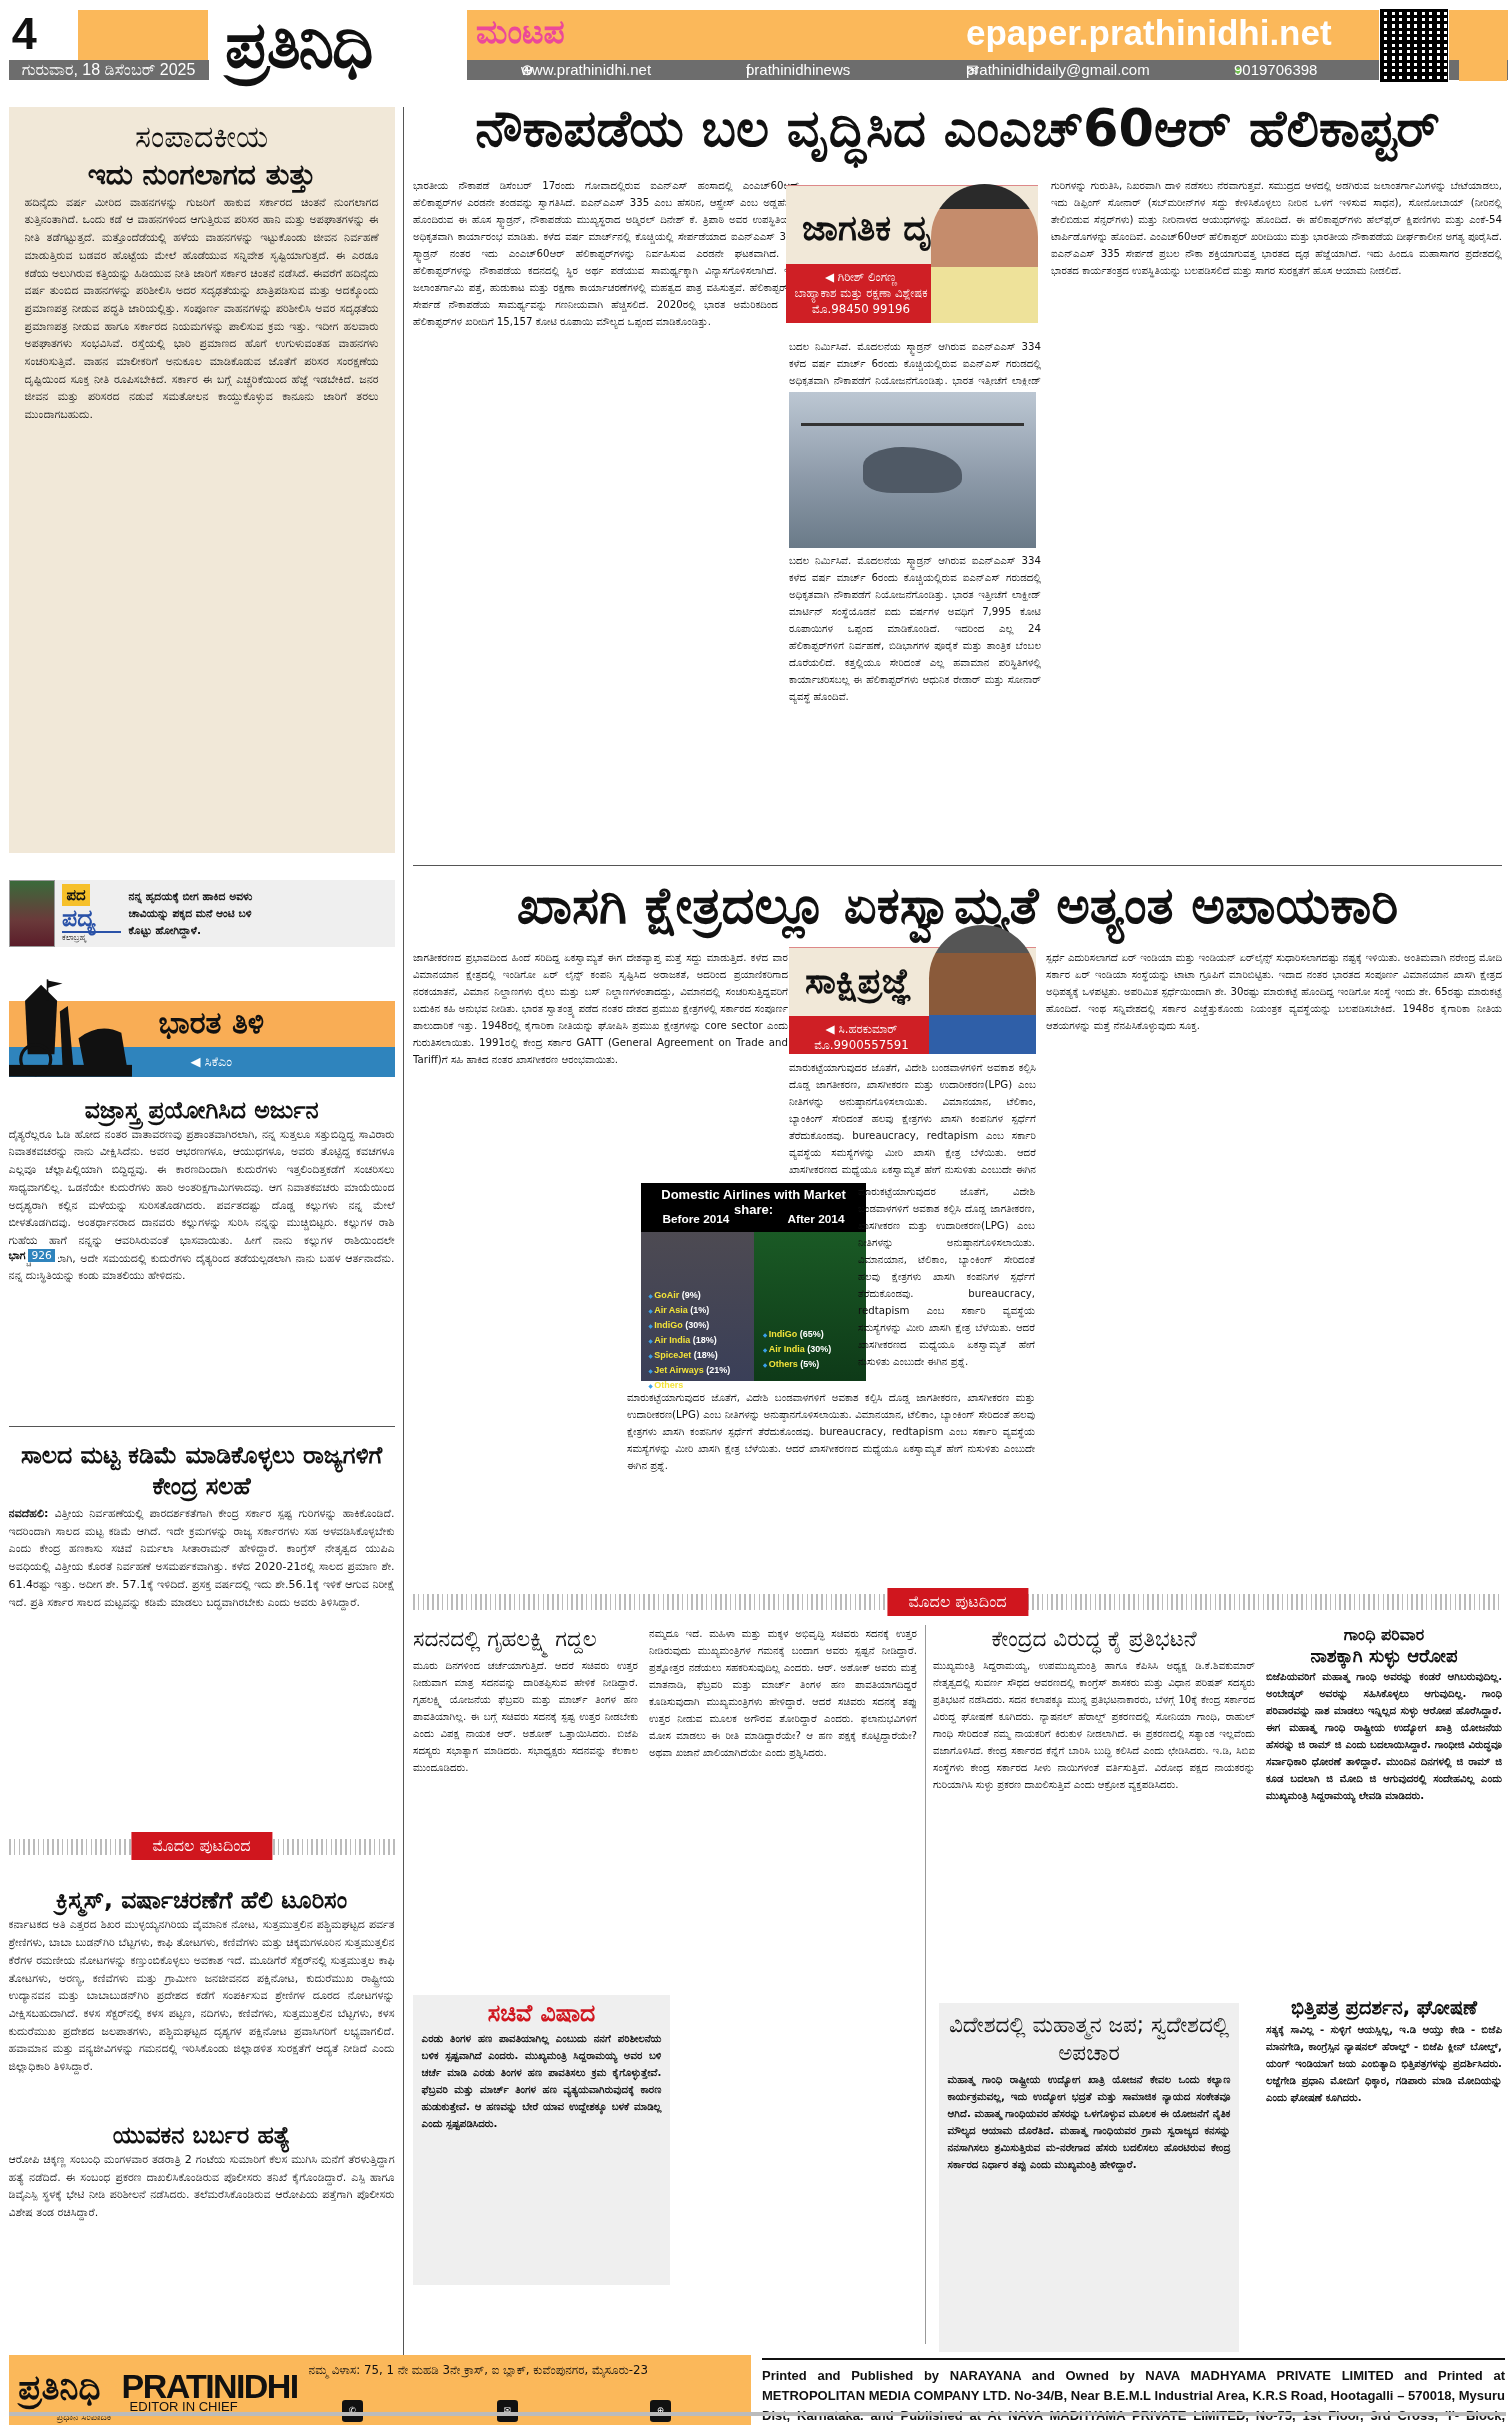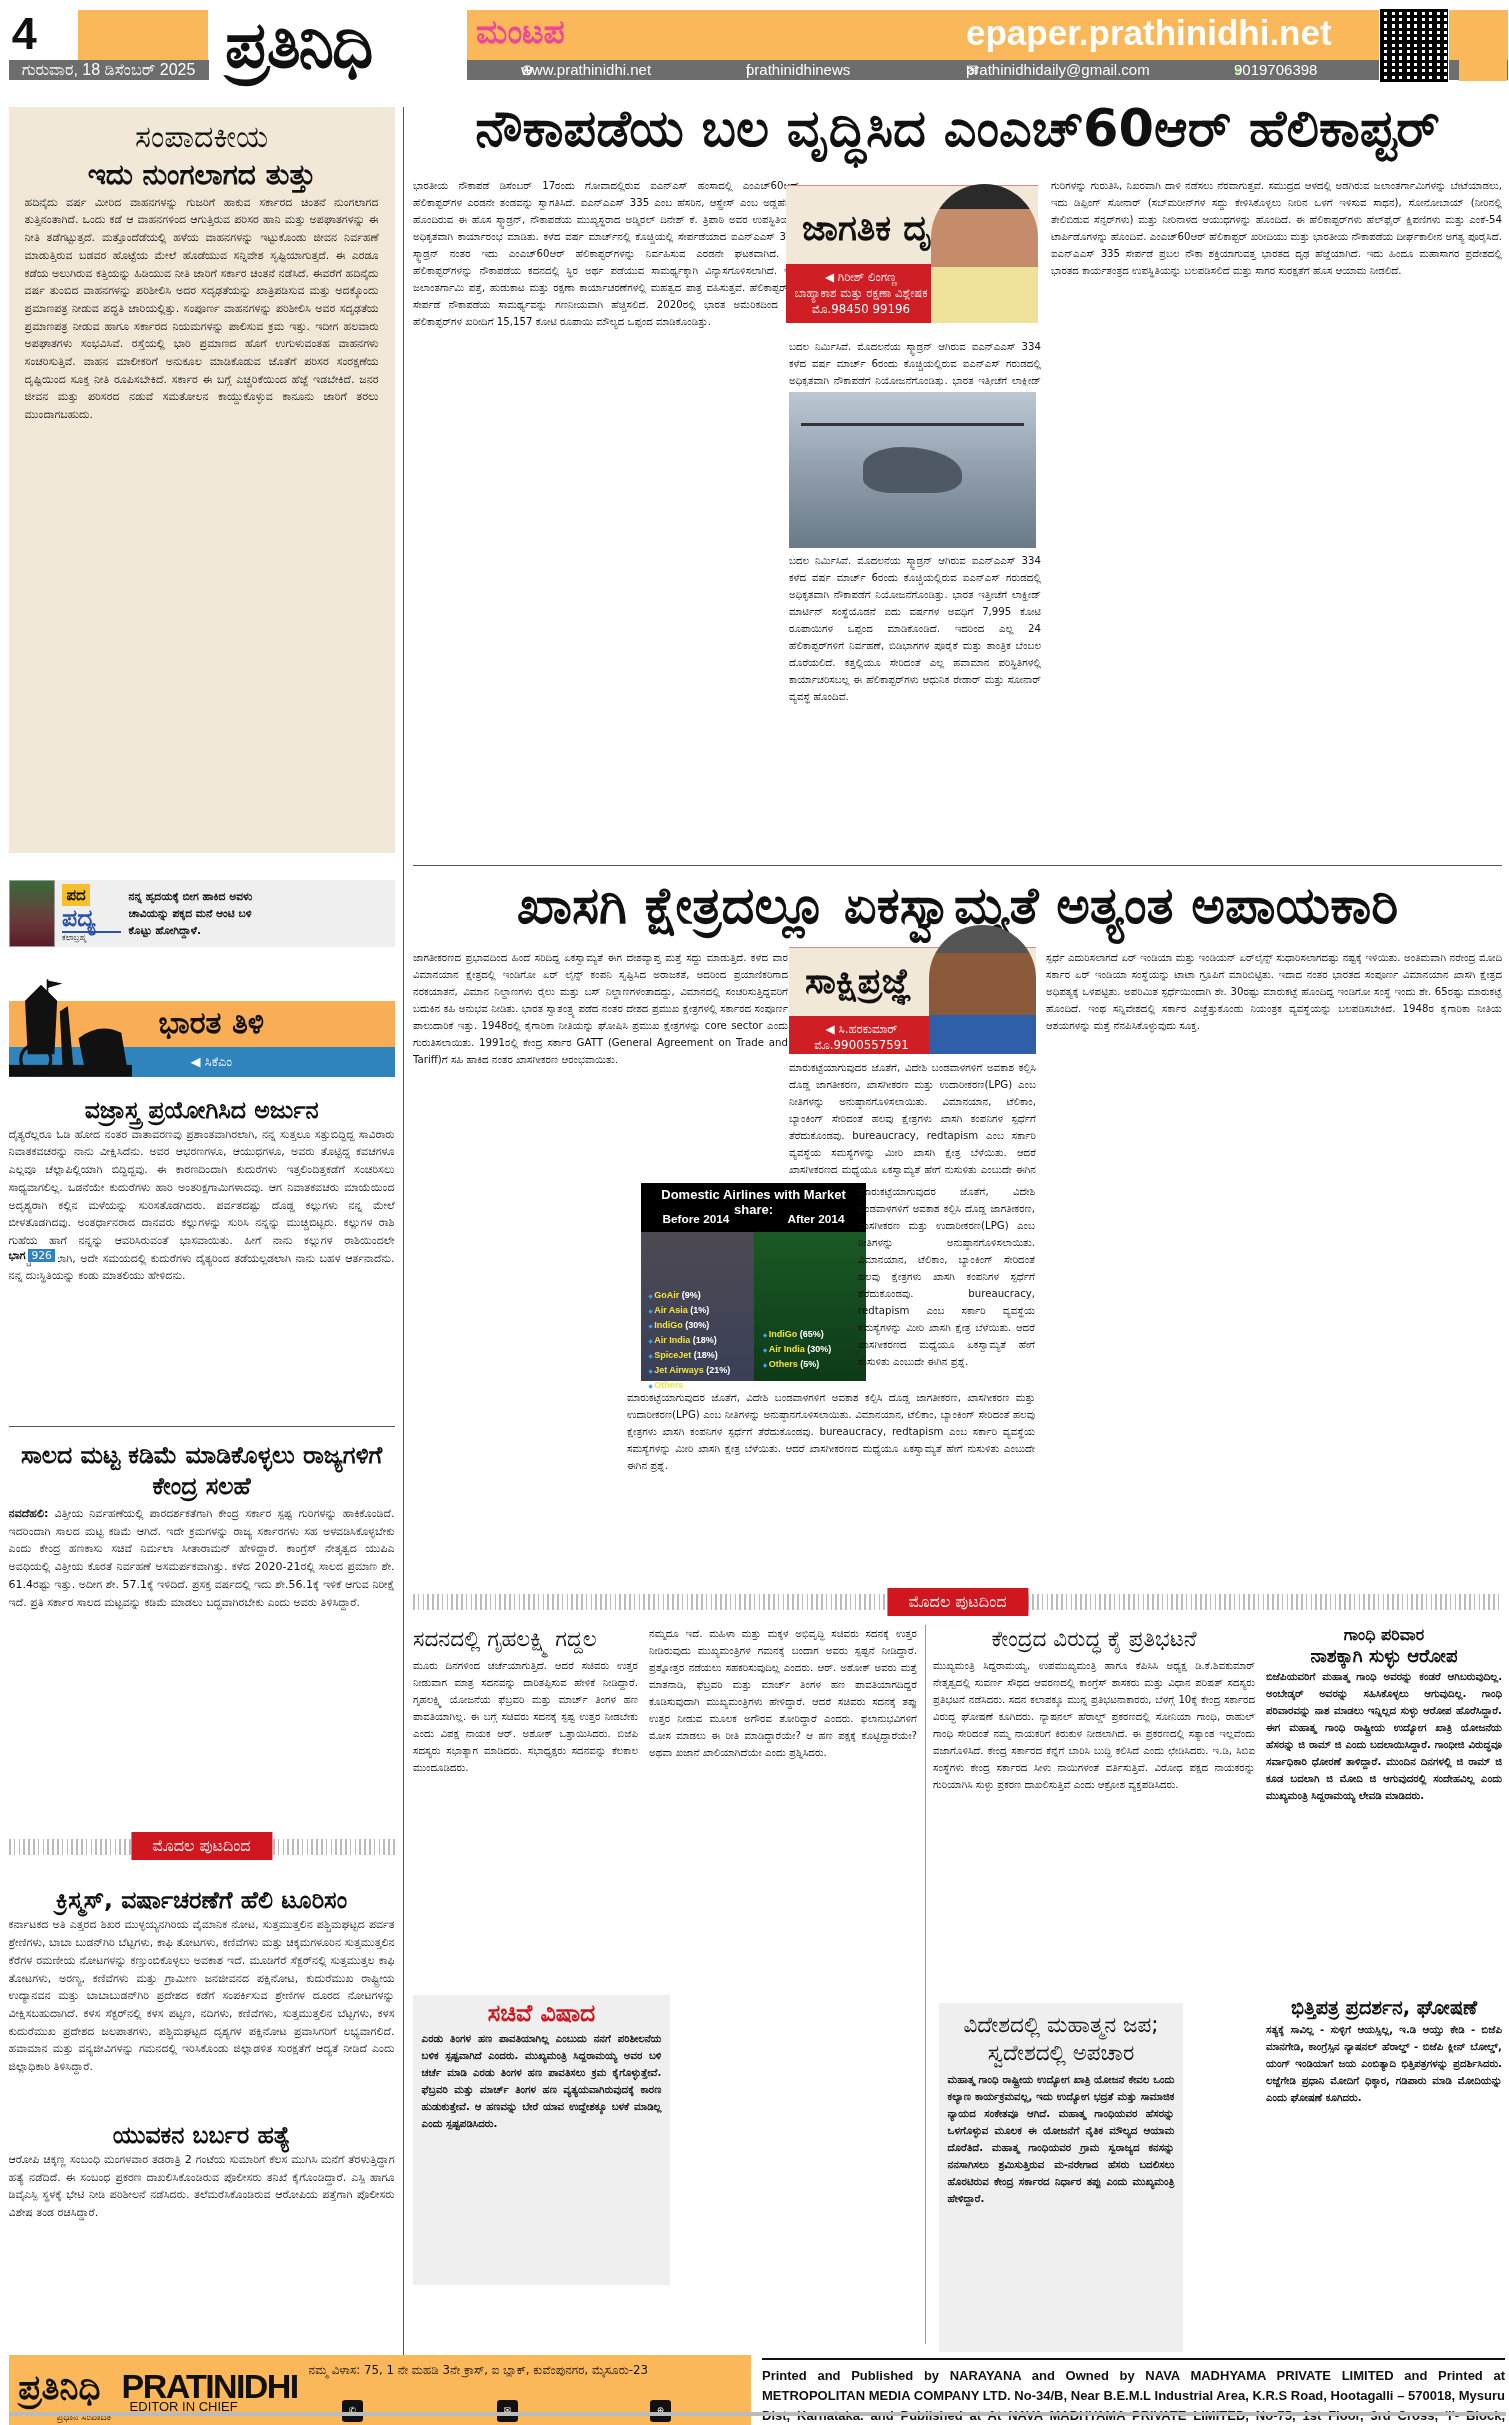--- a/index.html
+++ b/index.html
@@ -231,21 +231,21 @@
 <div class="col body small" style="left:413px;top:1657px;width:225px;height:333px;overflow:hidden">ಮೂರು ದಿನಗಳಿಂದ ಚರ್ಚೆಯಾಗುತ್ತಿದೆ. ಆದರೆ ಸಚಿವರು ಉತ್ತರ ನೀಡುವಾಗ ಮಾತ್ರ ಸದನವನ್ನು ದಾರಿತಪ್ಪಿಸುವ ಹೇಳಿಕೆ ನೀಡಿದ್ದಾರೆ. ಗೃಹಲಕ್ಷ್ಮಿ ಯೋಜನೆಯ ಫೆಬ್ರವರಿ ಮತ್ತು ಮಾರ್ಚ್ ತಿಂಗಳ ಹಣ ಪಾವತಿಯಾಗಿಲ್ಲ. ಈ ಬಗ್ಗೆ ಸಚಿವರು ಸದನಕ್ಕೆ ಸ್ಪಷ್ಟ ಉತ್ತರ ನೀಡಬೇಕು ಎಂದು ವಿಪಕ್ಷ ನಾಯಕ ಆರ್. ಅಶೋಕ್ ಒತ್ತಾಯಿಸಿದರು. ಬಿಜೆಪಿ ಸದಸ್ಯರು ಸಭಾತ್ಯಾಗ ಮಾಡಿದರು. ಸಭಾಧ್ಯಕ್ಷರು ಸದನವನ್ನು ಕೆಲಕಾಲ ಮುಂದೂಡಿದರು.</div>
 <div class="greybox" style="left:413px;top:1995px;width:257px;height:290px">
   <div style="font-size:23.6px;font-weight:bold;color:#d0161e;text-align:center;padding-top:4px">ಸಚಿವೆ ವಿಷಾದ</div>
   <div class="body small" style="font-weight:bold;padding:3.2px 8.6px;height:252px;overflow:hidden">ಎರಡು ತಿಂಗಳ ಹಣ ಪಾವತಿಯಾಗಿಲ್ಲ ಎಂಬುದು ನನಗೆ ಪರಿಶೀಲನೆಯ ಬಳಿಕ ಸ್ಪಷ್ಟವಾಗಿದೆ ಎಂದರು. ಮುಖ್ಯಮಂತ್ರಿ ಸಿದ್ದರಾಮಯ್ಯ ಅವರ ಬಳಿ ಚರ್ಚೆ ಮಾಡಿ ಎರಡು ತಿಂಗಳ ಹಣ ಪಾವತಿಸಲು ಕ್ರಮ ಕೈಗೊಳ್ಳುತ್ತೇವೆ. ಫೆಬ್ರವರಿ ಮತ್ತು ಮಾರ್ಚ್ ತಿಂಗಳ ಹಣ ವ್ಯತ್ಯಯವಾಗಿರುವುದಕ್ಕೆ ಕಾರಣ ಹುಡುಕುತ್ತೇವೆ. ಆ ಹಣವನ್ನು ಬೇರೆ ಯಾವ ಉದ್ದೇಶಕ್ಕೂ ಬಳಕೆ ಮಾಡಿಲ್ಲ ಎಂದು ಸ್ಪಷ್ಟಪಡಿಸಿದರು.</div>
 </div>
 <div class="col body small" style="left:649px;top:1625px;width:268px;height:719px;overflow:hidden">ನಮ್ಮದೂ ಇದೆ. ಮಹಿಳಾ ಮತ್ತು ಮಕ್ಕಳ ಅಭಿವೃದ್ಧಿ ಸಚಿವರು ಸದನಕ್ಕೆ ಉತ್ತರ ನೀಡಿರುವುದು ಮುಖ್ಯಮಂತ್ರಿಗಳ ಗಮನಕ್ಕೆ ಬಂದಾಗ ಅವರು ಸ್ಪಷ್ಟನೆ ನೀಡಿದ್ದಾರೆ. ಪ್ರಶ್ನೋತ್ತರ ನಡೆಯಲು ಸಹಕರಿಸುವುದಿಲ್ಲ ಎಂದರು. ಆರ್. ಅಶೋಕ್ ಅವರು ಮತ್ತೆ ಮಾತನಾಡಿ, ಫೆಬ್ರವರಿ ಮತ್ತು ಮಾರ್ಚ್ ತಿಂಗಳ ಹಣ ಪಾವತಿಯಾಗದಿದ್ದರೆ ಕೊಡಿಸುವುದಾಗಿ ಮುಖ್ಯಮಂತ್ರಿಗಳು ಹೇಳಿದ್ದಾರೆ. ಆದರೆ ಸಚಿವರು ಸದನಕ್ಕೆ ತಪ್ಪು ಉತ್ತರ ನೀಡುವ ಮೂಲಕ ಅಗೌರವ ತೋರಿದ್ದಾರೆ ಎಂದರು. ಫಲಾನುಭವಿಗಳಿಗೆ ಮೋಸ ಮಾಡಲು ಈ ರೀತಿ ಮಾಡಿದ್ದಾರೆಯೇ? ಆ ಹಣ ಪಕ್ಷಕ್ಕೆ ಕೊಟ್ಟಿದ್ದಾರೆಯೇ? ಅಥವಾ ಖಜಾನೆ ಖಾಲಿಯಾಗಿದೆಯೇ ಎಂದು ಪ್ರಶ್ನಿಸಿದರು.</div>
 <div class="vline" style="left:925px;top:1625px;height:719px;background:#999;width:0.5px"></div>
 
 <div class="abs h2b" style="left:933px;top:1625px;width:322px">ಕೇಂದ್ರದ ವಿರುದ್ಧ ಕೈ ಪ್ರತಿಭಟನೆ</div>
 <div class="col body small" style="left:933px;top:1657px;width:322px;height:343px;overflow:hidden">ಮುಖ್ಯಮಂತ್ರಿ ಸಿದ್ದರಾಮಯ್ಯ, ಉಪಮುಖ್ಯಮಂತ್ರಿ ಹಾಗೂ ಕೆಪಿಸಿಸಿ ಅಧ್ಯಕ್ಷ ಡಿ.ಕೆ.ಶಿವಕುಮಾರ್ ನೇತೃತ್ವದಲ್ಲಿ ಸುವರ್ಣ ಸೌಧದ ಆವರಣದಲ್ಲಿ ಕಾಂಗ್ರೆಸ್ ಶಾಸಕರು ಮತ್ತು ವಿಧಾನ ಪರಿಷತ್ ಸದಸ್ಯರು ಪ್ರತಿಭಟನೆ ನಡೆಸಿದರು. ಸದನ ಕಲಾಪಕ್ಕೂ ಮುನ್ನ ಪ್ರತಿಭಟನಾಕಾರರು, ಬೆಳಗ್ಗೆ 10ಕ್ಕೆ ಕೇಂದ್ರ ಸರ್ಕಾರದ ವಿರುದ್ಧ ಘೋಷಣೆ ಕೂಗಿದರು. ನ್ಯಾಷನಲ್ ಹೆರಾಲ್ಡ್ ಪ್ರಕರಣದಲ್ಲಿ ಸೋನಿಯಾ ಗಾಂಧಿ, ರಾಹುಲ್ ಗಾಂಧಿ ಸೇರಿದಂತೆ ನಮ್ಮ ನಾಯಕರಿಗೆ ಕಿರುಕುಳ ನೀಡಲಾಗಿದೆ. ಈ ಪ್ರಕರಣದಲ್ಲಿ ಸತ್ಯಾಂಶ ಇಲ್ಲವೆಂದು ವಜಾಗೊಳಿಸಿದೆ. ಕೇಂದ್ರ ಸರ್ಕಾರದ ಕೆನ್ನೆಗೆ ಬಾರಿಸಿ ಬುದ್ಧಿ ಕಲಿಸಿದೆ ಎಂದು ಛೇಡಿಸಿದರು. ಇ.ಡಿ, ಸಿಬಿಐ ಸಂಸ್ಥೆಗಳು ಕೇಂದ್ರ ಸರ್ಕಾರದ ಸೀಳು ನಾಯಿಗಳಂತೆ ವರ್ತಿಸುತ್ತಿವೆ. ವಿರೋಧ ಪಕ್ಷದ ನಾಯಕರನ್ನು ಗುರಿಯಾಗಿಸಿ ಸುಳ್ಳು ಪ್ರಕರಣ ದಾಖಲಿಸುತ್ತಿವೆ ಎಂದು ಆಕ್ರೋಶ ವ್ಯಕ್ತಪಡಿಸಿದರು.</div>
-<div class="greybox" style="left:939px;top:2003px;width:244px;height:349px">
+<div class="greybox" style="left:939px;top:2003px;width:300px;height:349px">
   <div class="h2b" style="padding-top:7.5px">ವಿದೇಶದಲ್ಲಿ ಮಹಾತ್ಮನ ಜಪ; ಸ್ವದೇಶದಲ್ಲಿ ಅಪಚಾರ</div>
   <div class="body small" style="font-weight:bold;padding:4.3px 8.6px;height:247px;overflow:hidden">ಮಹಾತ್ಮ ಗಾಂಧಿ ರಾಷ್ಟ್ರೀಯ ಉದ್ಯೋಗ ಖಾತ್ರಿ ಯೋಜನೆ ಕೇವಲ ಒಂದು ಕಲ್ಯಾಣ ಕಾರ್ಯಕ್ರಮವಲ್ಲ, ಇದು ಉದ್ಯೋಗ ಭದ್ರತೆ ಮತ್ತು ಸಾಮಾಜಿಕ ನ್ಯಾಯದ ಸಂಕೇತವೂ ಆಗಿದೆ. ಮಹಾತ್ಮ ಗಾಂಧಿಯವರ ಹೆಸರನ್ನು ಒಳಗೊಳ್ಳುವ ಮೂಲಕ ಈ ಯೋಜನೆಗೆ ನೈತಿಕ ಮೌಲ್ಯದ ಆಯಾಮ ದೊರೆತಿದೆ. ಮಹಾತ್ಮ ಗಾಂಧಿಯವರ ಗ್ರಾಮ ಸ್ವರಾಜ್ಯದ ಕನಸನ್ನು ನನಸಾಗಿಸಲು ಶ್ರಮಿಸುತ್ತಿರುವ ಮ-ನರೇಗಾದ ಹೆಸರು ಬದಲಿಸಲು ಹೊರಟಿರುವ ಕೇಂದ್ರ ಸರ್ಕಾರದ ನಿರ್ಧಾರ ತಪ್ಪು ಎಂದು ಮುಖ್ಯಮಂತ್ರಿ ಹೇಳಿದ್ದಾರೆ.</div>
 </div>
 
 <div class="abs" style="left:1266px;top:1625px;width:236px">
   <div style="font-size:16px;text-align:center;font-weight:bold">ಗಾಂಧಿ ಪರಿವಾರ</div>
   <div style="font-size:18px;font-weight:bold;text-align:center;line-height:23.6px">ನಾಶಕ್ಕಾಗಿ ಸುಳ್ಳು ಆರೋಪ</div>
   <div class="body small" style="font-weight:bold;height:322px;overflow:hidden">ಬಿಜೆಪಿಯವರಿಗೆ ಮಹಾತ್ಮ ಗಾಂಧಿ ಅವರನ್ನು ಕಂಡರೆ ಆಗಿಬರುವುದಿಲ್ಲ. ಅಂಬೇಡ್ಕರ್ ಅವರನ್ನು ಸಹಿಸಿಕೊಳ್ಳಲು ಆಗುವುದಿಲ್ಲ. ಗಾಂಧಿ ಪರಿವಾರವನ್ನು ನಾಶ ಮಾಡಲು ಇನ್ನಿಲ್ಲದ ಸುಳ್ಳು ಆರೋಪ ಹೊರೆಸಿದ್ದಾರೆ. ಈಗ ಮಹಾತ್ಮ ಗಾಂಧಿ ರಾಷ್ಟ್ರೀಯ ಉದ್ಯೋಗ ಖಾತ್ರಿ ಯೋಜನೆಯ ಹೆಸರನ್ನು ಜಿ ರಾಮ್ ಜಿ ಎಂದು ಬದಲಾಯಿಸಿದ್ದಾರೆ. ಗಾಂಧೀಜಿ ವಿರುದ್ಧವೂ ಸರ್ವಾಧಿಕಾರಿ ಧೋರಣೆ ತಾಳಿದ್ದಾರೆ. ಮುಂದಿನ ದಿನಗಳಲ್ಲಿ ಜಿ ರಾಮ್ ಜಿ ಕೂಡ ಬದಲಾಗಿ ಜಿ ಮೋದಿ ಜಿ ಆಗುವುದರಲ್ಲಿ ಸಂದೇಹವಿಲ್ಲ ಎಂದು ಮುಖ್ಯಮಂತ್ರಿ ಸಿದ್ದರಾಮಯ್ಯ ಲೇವಡಿ ಮಾಡಿದರು.</div>
   <div style="font-size:19.3px;font-weight:bold;text-align:center;line-height:26px;margin-top:5.4px">ಭಿತ್ತಿಪತ್ರ ಪ್ರದರ್ಶನ, ಘೋಷಣೆ</div>
   <div class="body small" style="font-weight:bold;height:188px;overflow:hidden">ಸತ್ಯಕ್ಕೆ ಸಾವಿಲ್ಲ - ಸುಳ್ಳಿಗೆ ಆಯಸ್ಸಿಲ್ಲ, ಇ.ಡಿ ಆಯ್ತು ಕೇಡಿ - ಬಿಜೆಪಿ ಮಾನಗೇಡಿ, ಕಾಂಗ್ರೆಸ್ಸಿನ ನ್ಯಾಷನಲ್ ಹೆರಾಲ್ಡ್ - ಬಿಜೆಪಿ ಕ್ಲೀನ್ ಬೋಲ್ಡ್, ಯಂಗ್ ಇಂಡಿಯಾಗೆ ಜಯ ಎಂಬಿತ್ಯಾದಿ ಭಿತ್ತಿಪತ್ರಗಳನ್ನು ಪ್ರದರ್ಶಿಸಿದರು. ಲಜ್ಜೆಗೇಡಿ ಪ್ರಧಾನಿ ಮೋದಿಗೆ ಧಿಕ್ಕಾರ, ಗಡಿಪಾರು ಮಾಡಿ ಮೋದಿಯನ್ನು ಎಂದು ಘೋಷಣೆ ಕೂಗಿದರು.</div>

